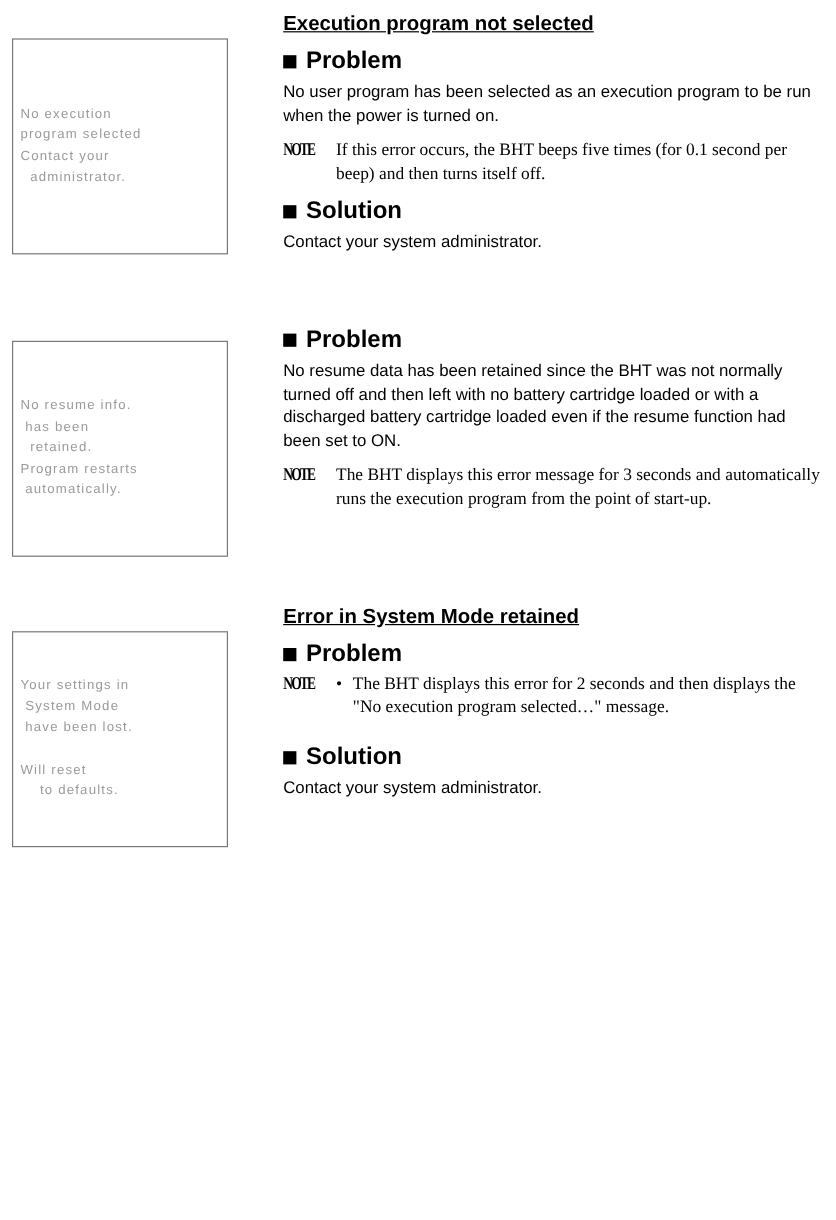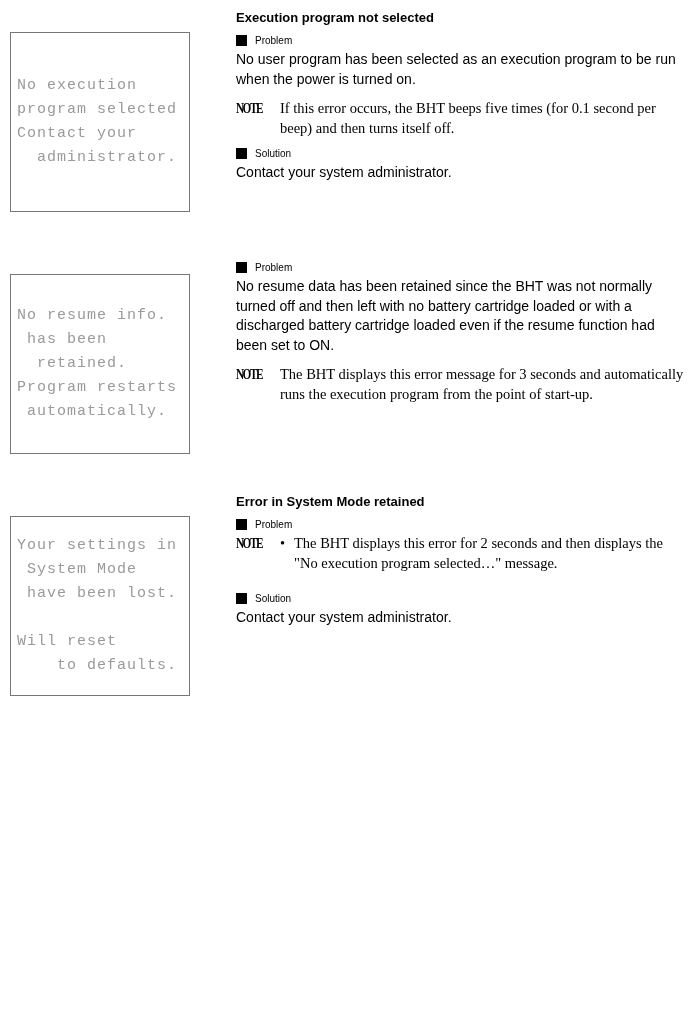--- a/index.html
+++ b/index.html
@@ -31,47 +31,48 @@
       width: 180px;
       height: 180px;
       background: #fff;
       padding: 6px;
       box-sizing: border-box;
       display: flex;
       flex-direction: column;
       justify-content: center;
     }
     .screen-text {
-      font-family: Liberation Mono, monospace;
-      font-size: 15px;
+      font-family: Liberation Sans, sans-serif;
+      font-size: 11px;
       color: #9a9a9a;
       letter-spacing: 1px;
       line-height: 1.6;
       white-space: pre-wrap;
     }
     h2 {
-      font-size: 13px;
+      font-size: 17px;
       font-weight: bold;
+      text-decoration: underline;
       margin: 0 0 6px 0;
     }
     .subhead {
       display: flex;
       align-items: center;
       margin: 10px 0 4px 0;
     }
     .square {
       width: 11px;
       height: 11px;
       background: #000;
       margin-right: 8px;
       flex-shrink: 0;
     }
     .subhead-title {
-      font-weight: normal;
-      font-size: 10px;
+      font-weight: bold;
+      font-size: 20px;
     }
     .para {
       font-size: 14px;
       line-height: 1.4;
       margin: 0 0 10px 0;
     }
     .serif-para {
       font-family: Georgia, "Times New Roman", serif;
       font-size: 14.5px;
       line-height: 1.35;

